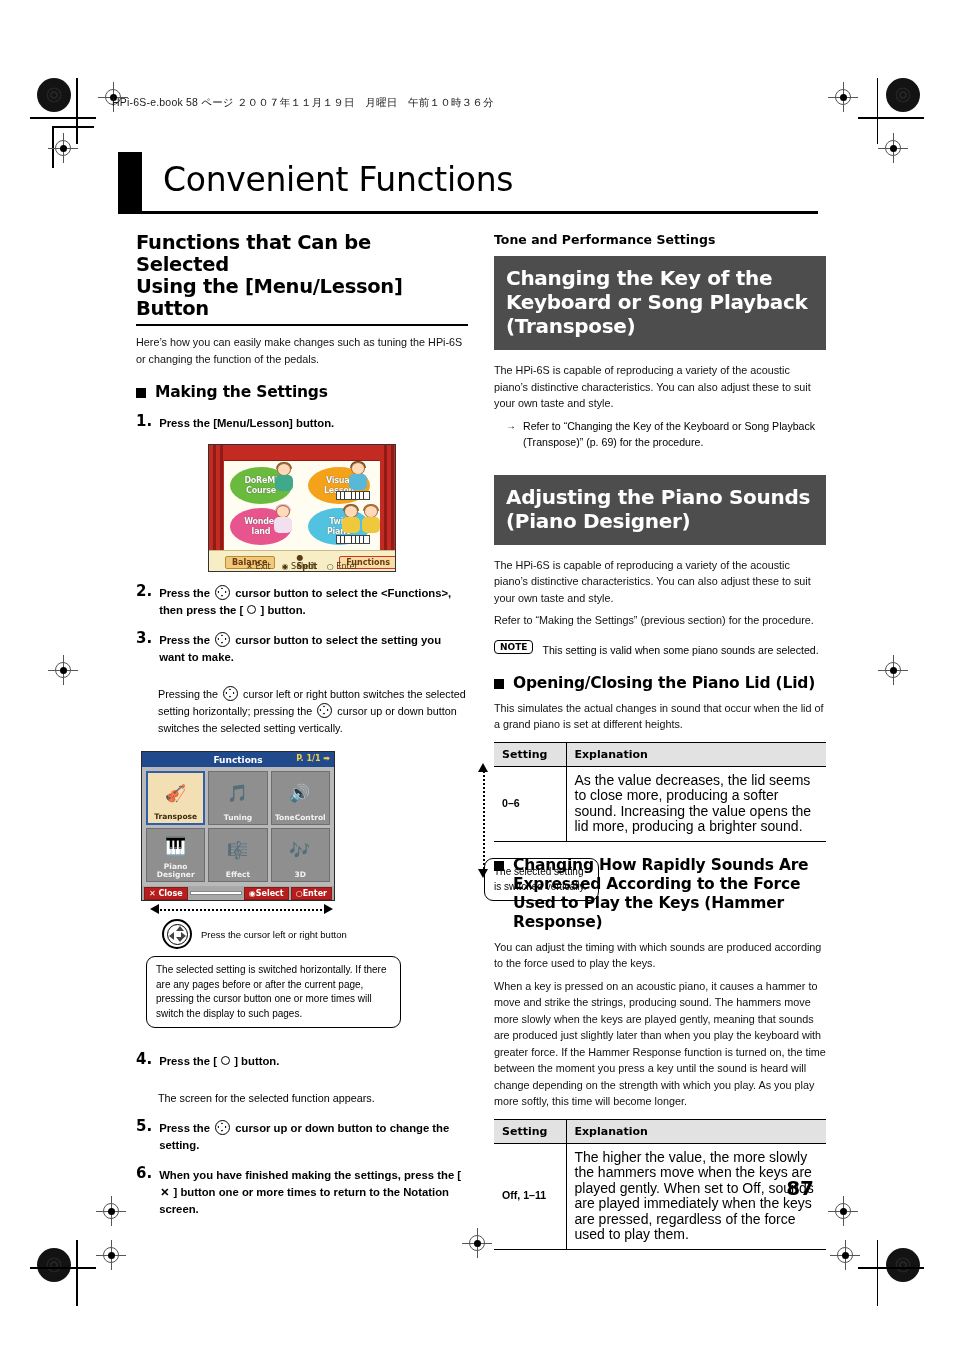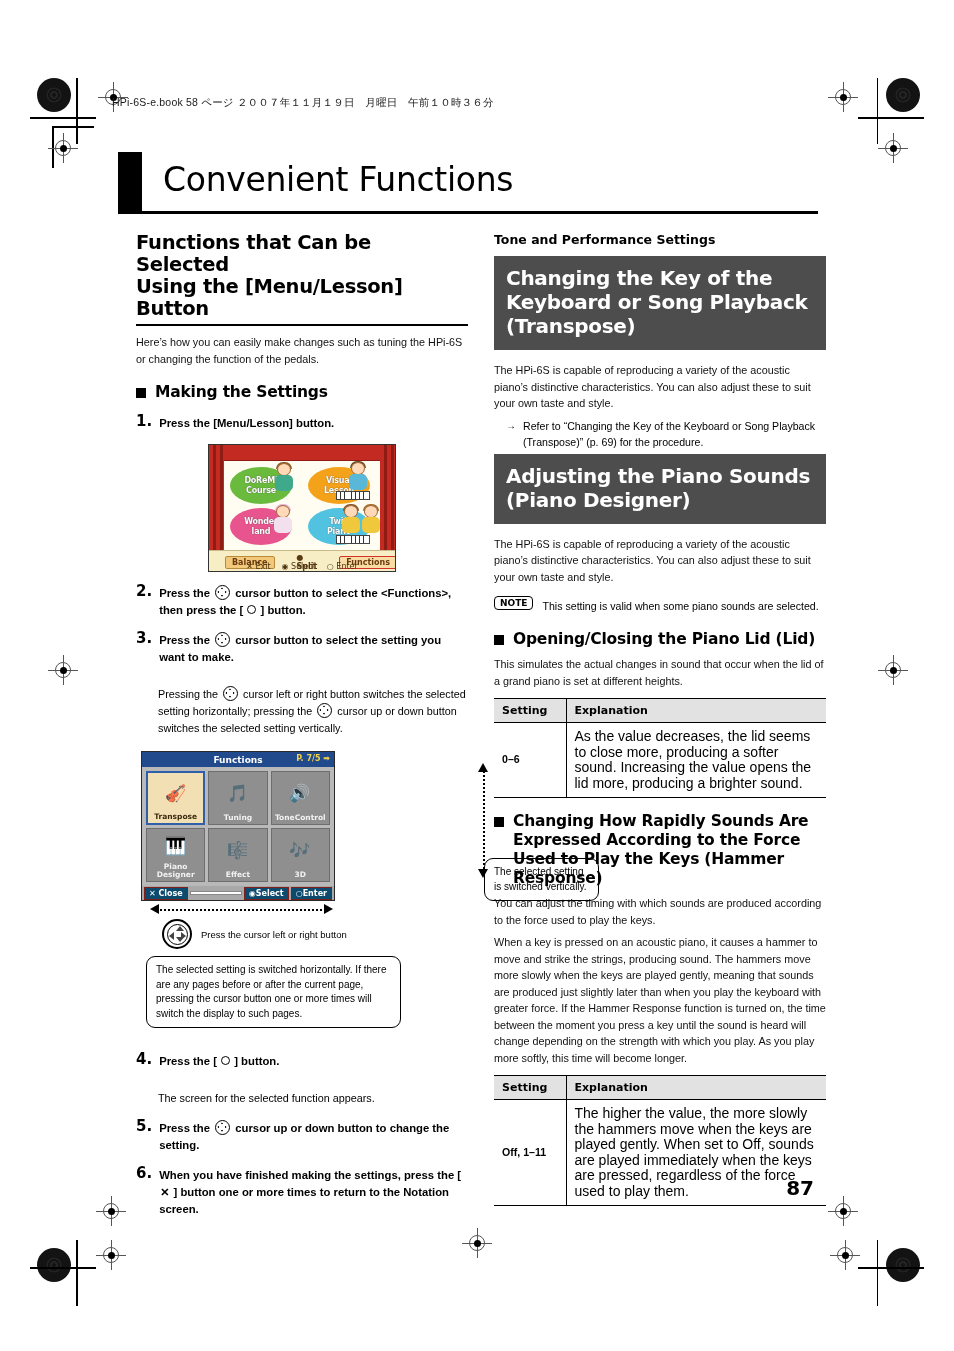--- a/index.html
+++ b/index.html
@@ -203,21 +203,21 @@
     font-size:7.5px; font-weight:700; text-align:center; line-height:8px;
     font-family:"DejaVu Sans", sans-serif;
   }
   .fcell.active { background:#f3dfb4; border:2px solid #2f5fa8; color:#3a2a10; }
   .fcell .ficon { flex:1; display:flex; align-items:center; justify-content:center; font-size:17px; }
   .lcd-func .statusbar {
     position:absolute; left:0; bottom:0; width:100%; height:14px;
     background:#a8a8a8; display:flex; align-items:center; gap:2px; padding:0 2px;
   }
   .sb {
-    font-size:8px; font-weight:700; color:#fff; background:#0c4a6e;
+    font-size:8px; font-weight:700; color:#fff; background:#b91c1c;
     padding:1px 4px; border:1px solid #7d2019;
     font-family:"DejaVu Sans", sans-serif;
   }
   .sb.spacer { background:#fff; border:1px solid #888; flex:1; color:#fff; }
 
   
   .callout-box {
     border:1.6px solid #000; border-radius:9px; padding:6px 9px;
     font-size:10px; line-height:14.5px; font-family:"Liberation Sans", sans-serif;
   }
@@ -481,21 +481,21 @@
 
   <div class="sub">
     <span>Pressing the </span><span class="cursor-glyph"></span><span> cursor left or right button switches the selected setting horizontally; pressing the </span><span class="cursor-glyph"></span><span> cursor up or down button switches the selected setting vertically.</span>
   </div>
 
   <div style="position:relative; height:240px;">
 
     <div class="lcd-func">
       <div class="titlebar">
         <span>Functions</span>
-        <span class="pageno"><span>P. 7/5</span> ➡</span>
+        <span class="pageno"><span>P. 1/1</span> ➡</span>
       </div>
       <div class="grid">
         <div class="fcell active">
           <span class="ficon">🎻</span>
           <span>Transpose</span>
         </div>
         <div class="fcell">
           <span class="ficon">🎵</span>
           <span>Tuning</span>
         </div>
@@ -572,23 +572,24 @@
 
   <div class="banner">Changing the Key of the Keyboard or Song Playback (Transpose)</div>
 
   <p class="body">The HPi-6S is capable of reproducing a variety of the acoustic piano’s distinctive characteristics. You can also adjust these to suit your own taste and style.</p>
 
   <div class="arrow-item">
     <span class="ar">→</span>
     <span>Refer to “Changing the Key of the Keyboard or Song Playback (Transpose)” (p. 69) for the procedure.</span>
   </div>
 
-  <div class="banner" style="margin-top:4px;">Adjusting the Piano Sounds (Piano Designer)</div>
+  <div class="banner" style="margin-top:25px;">Adjusting the Piano Sounds (Piano Designer)</div>
 
   <p class="body">The HPi-6S is capable of reproducing a variety of the acoustic piano’s distinctive characteristics. You can also adjust these to suit your own taste and style.</p>
+  <p class="body">Refer to “Making the Settings” (previous section) for the procedure.</p>
 
   <div class="note-row">
     <span class="note-badge">NOTE</span>
     <span class="note-txt">This setting is valid when some piano sounds are selected.</span>
   </div>
 
   <div class="bullet-head">
     <span class="sq"></span>
     <span class="txt">Opening/Closing the Piano Lid (Lid)</span>
   </div>

